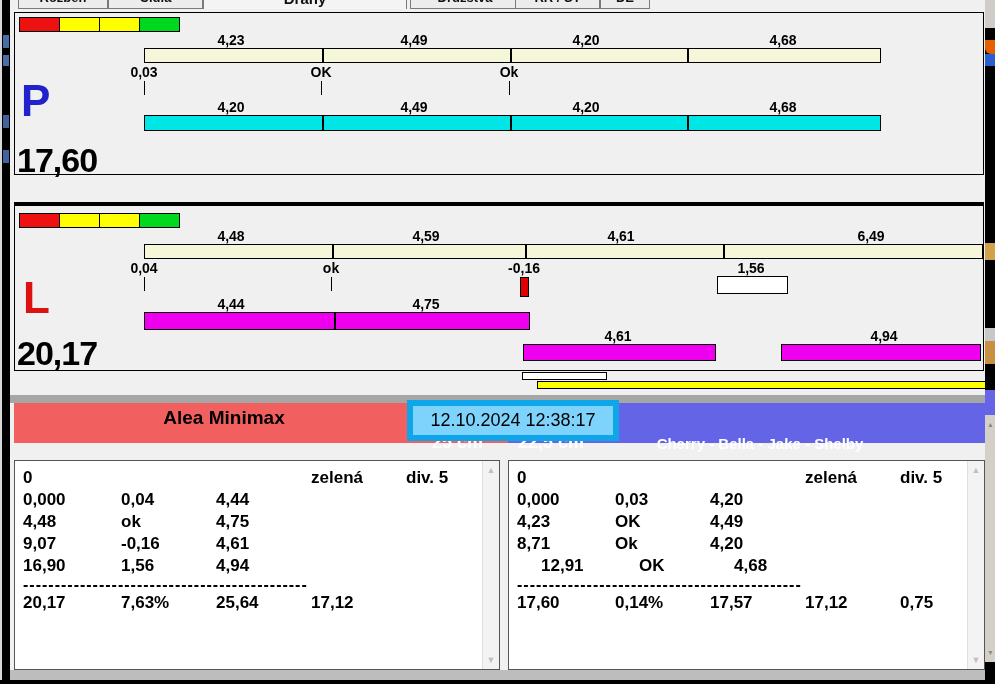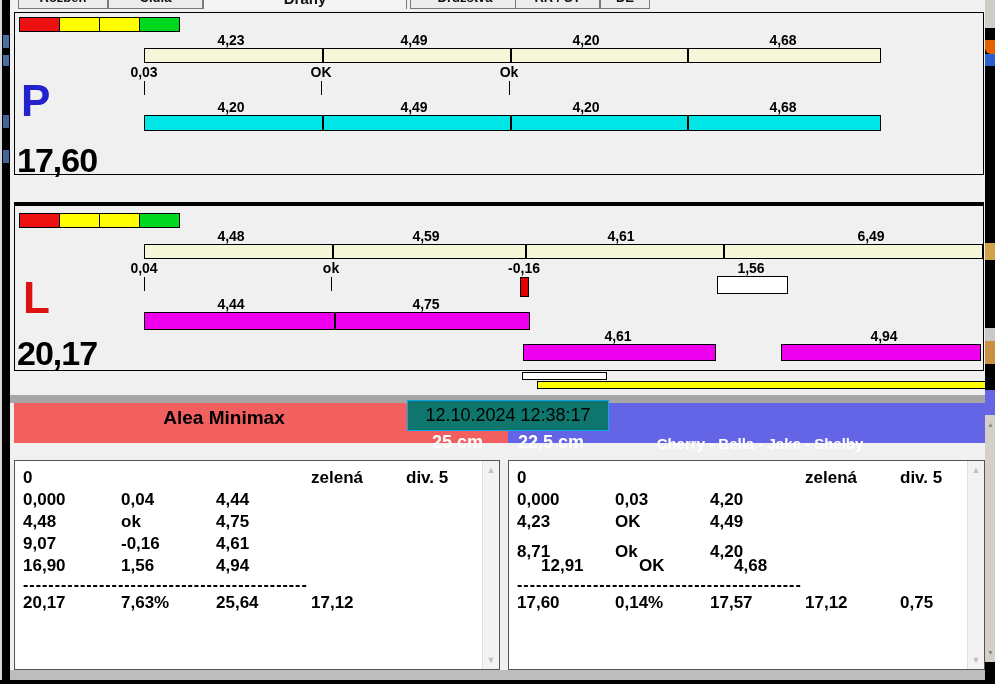--- a/index.html
+++ b/index.html
@@ -26,22 +26,22 @@
   .bar{position:absolute;border:1px solid #000;box-sizing:border-box;}
   .seg{position:absolute;top:-1px;bottom:-1px;width:2px;background:#000;}
   .tick{position:absolute;width:1px;height:14px;background:#000;}
   .lane-letter{position:absolute;font-size:44px;font-weight:bold;line-height:40px;}
   .lane-total{position:absolute;font-size:34px;font-weight:bold;line-height:34px;letter-spacing:-1px;}
   
   .team-head{position:absolute;top:403px;height:40px;z-index:3;}
   .team-name{position:absolute;top:4px;font-size:19px;font-weight:bold;text-align:center;color:#000;}
   .team-members{position:absolute;top:32px;font-size:15px;font-weight:bold;color:#fff;text-align:center;white-space:nowrap;}
   .team-height{position:absolute;top:29px;font-size:18px;font-weight:bold;color:#fff;white-space:nowrap;}
-  #datetime{position:absolute;left:407px;top:400px;width:200px;height:29px;background:#0f766e;
-    border:1px solid #0ea5e9;z-index:6;display:flex;align-items:center;justify-content:center;
+  #datetime{position:absolute;left:407px;top:400px;width:200px;height:29px;background:#7dd3fc;
+    border:6px solid #0ea5e9;z-index:6;display:flex;align-items:center;justify-content:center;
     font-size:18px;color:#000;}
   .dtable{position:absolute;top:460px;height:210px;background:#fff;border:1px solid #555;box-sizing:border-box;z-index:3;}
   .trow{position:absolute;left:0;right:18px;height:22px;font-size:17px;font-weight:bold;line-height:22px;}
   .c{position:absolute;white-space:nowrap;}
   .c0{left:8px}.c1{left:106px}.c2{left:201px}.c3{left:296px}.c4{left:391px}
   .sep{position:absolute;left:8px;width:285px;height:12px;overflow:hidden;
        font-size:16px;font-weight:bold;letter-spacing:1px;line-height:10px;white-space:nowrap;}
   .sbar{position:absolute;top:0;bottom:0;right:0;width:16px;background:#f3f3f3;border-left:1px solid #e0e0e0;}
   .sarrow{position:absolute;left:0;width:16px;height:16px;display:flex;align-items:center;justify-content:center;
           font-size:9px;color:#c3c0ba;}
@@ -218,21 +218,21 @@
     <div class="trow" style="top:28px;">
       <span class="c c0">0,000</span>
       <span class="c c1">0,03</span>
       <span class="c c2">4,20</span>
     </div>
     <div class="trow" style="top:50px;">
       <span class="c c0">4,23</span>
       <span class="c c1">OK</span>
       <span class="c c2">4,49</span>
     </div>
-    <div class="trow" style="top:80px;">
+    <div class="trow" style="top:72px;">
       <span class="c c0">8,71</span>
       <span class="c c1">Ok</span>
       <span class="c c2">4,20</span>
     </div>
     <div class="trow" style="top:94px;margin-left:24px;">
       <span class="c c0">12,91</span>
       <span class="c c1">OK</span>
       <span class="c c2">4,68</span>
     </div>
     <div class="sep" style="top:119px;">----------------------------------------------</div>

